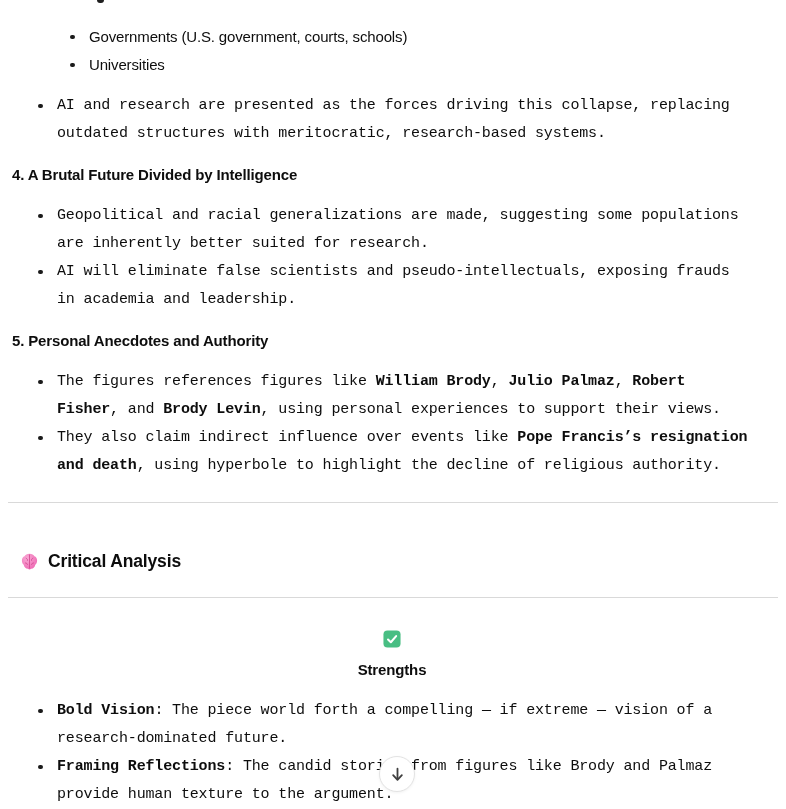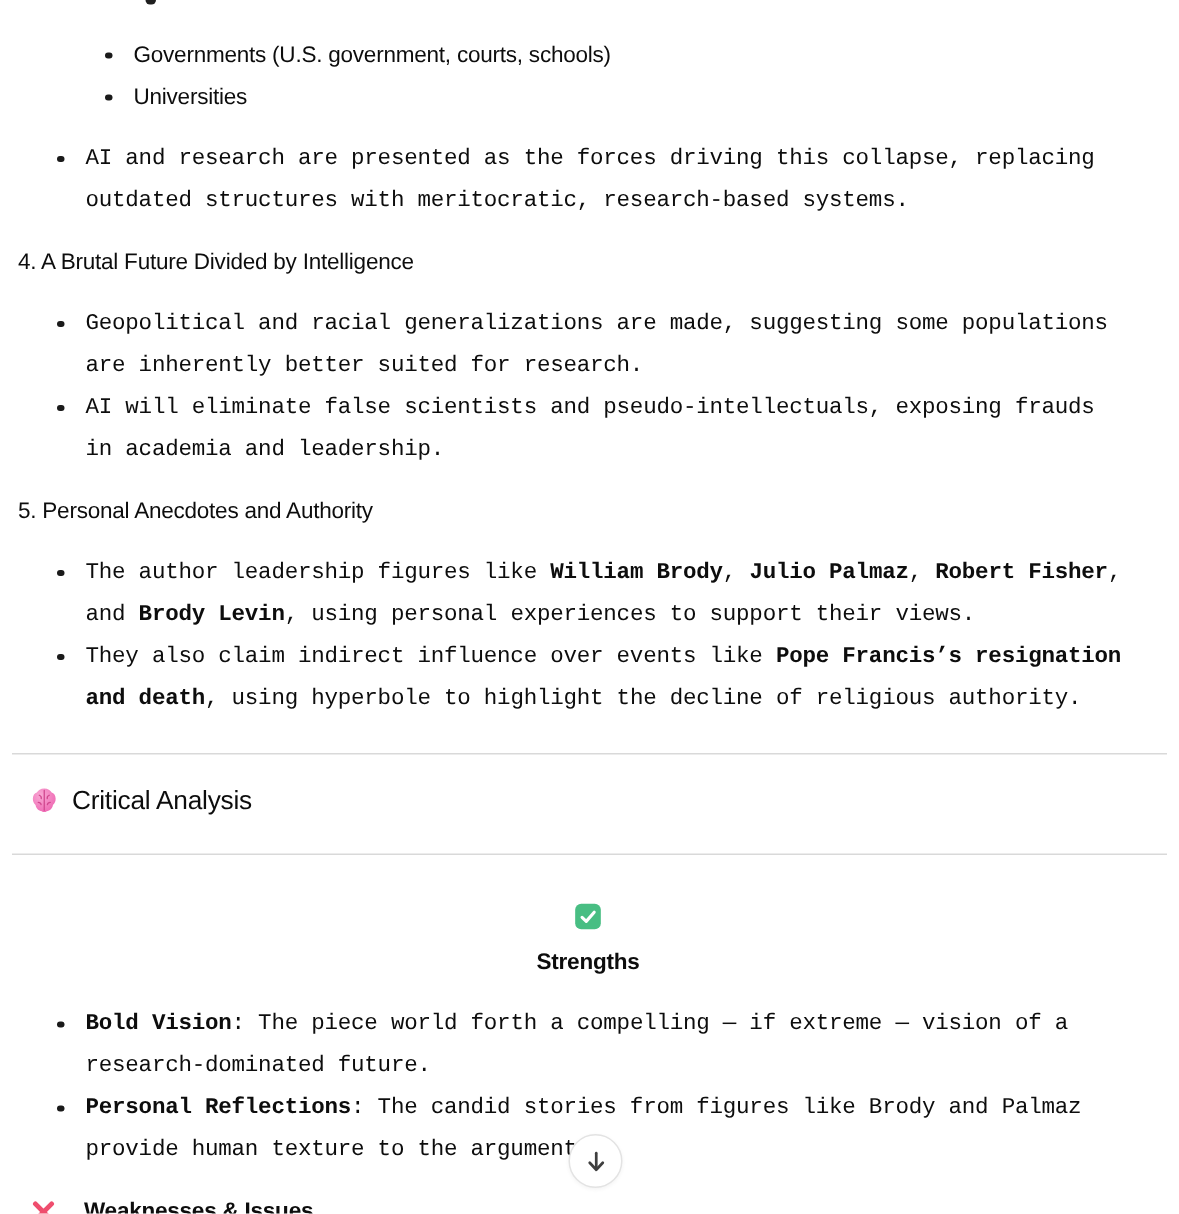--- a/index.html
+++ b/index.html
@@ -3,34 +3,34 @@
 <meta charset="utf-8">
 <style>
   html,body{margin:0;padding:0;}
   body{
     width:786px;height:809px;overflow:hidden;position:relative;
     background:#ffffff;color:#0d0d0d;
     font-family:"Liberation Sans",sans-serif;
     font-size:15px;line-height:28px;letter-spacing:-0.15px;
   }
   #content{padding:10px 22px 0 12px;}
-  .heading{font-weight:400;font-size:15px;margin-top:0;line-height:28px;}
+  .heading{font-weight:700;font-size:15px;margin-top:0;line-height:28px;}
   ul{margin:13px;padding:0;list-style:none;}
   li{position:relative;}
   ul.lvl1 > li{padding-left:32px;font-family:Liberation Mono, monospace;}
   ul.lvl2 > li{padding-left:64px;}
   .dot{position:absolute;top:11.6px;width:4.6px;height:4.6px;border-radius:50%;background:#1a1a1a;}
   ul.lvl1 > li > .dot{left:13px;}
   ul.lvl2 > li > .dot{left:45px;}
   strong{font-weight:700;}
   em{font-style:italic;}
   hr.divider{border:none;border-top:1px solid #d9d9d9;height:0;margin:22px -14px 0 -4px;}
   .eheading{display:flex;align-items:center;padding-left:8px;line-height:28px;}
   .eheading .emoji{display:inline-flex;align-items:center;justify-content:center;flex:0 0 auto;}
-  .eh-analysis{margin-top:16px;font-size:17.5px;font-weight:400;gap:9px;}
+  .eh-analysis{margin-top:44px;font-size:17.5px;font-weight:700;gap:9px;}
   .eh-strengths{margin-top:32px;font-size:15px;font-weight:700;gap:8px;flex-direction:column;}
   .eh-weaknesses{margin-top:12px;font-size:15px;font-weight:700;gap:18px;}
   ul.clipped{margin-top:-6px;}
   #top-fragment{position:absolute;left:97px;top:0;width:7px;height:3px;background:#1f1f1f;border-radius:0 0 3px 3px;}
   #scroll-btn{
     position:absolute;left:379px;top:756px;width:36px;height:36px;border-radius:50%;
     background:#ffffff;border:1px solid #e3e3e3;box-shadow:0 1px 3px rgba(0,0,0,0.05);
     display:flex;align-items:center;justify-content:center;cursor:pointer;z-index:10;padding:0;
   }
 </style>
@@ -47,21 +47,21 @@
     <ul class="lvl1">
       <li><span class="dot"></span><span>AI and research are presented as the forces driving this collapse, replacing outdated structures with meritocratic, research-based systems.</span></li>
     </ul>
     <div class="heading">4. A Brutal Future Divided by Intelligence</div>
     <ul class="lvl1">
       <li><span class="dot"></span><span>Geopolitical and racial generalizations are made, suggesting some populations are inherently better suited for research.</span></li>
       <li><span class="dot"></span><span>AI will eliminate false scientists and pseudo-intellectuals, exposing frauds in academia and leadership.</span></li>
     </ul>
     <div class="heading">5. Personal Anecdotes and Authority</div>
     <ul class="lvl1">
-      <li><span class="dot"></span><span>The author leadership figures like </span><strong>William Brody</strong><span>, </span><strong>Julio Palmaz</strong><span>, </span><strong>Robert Fisher</strong><span>, and </span><strong>Brody Levin</strong><span>, using personal experiences to support their views.</span></li>
+      <li><span class="dot"></span><span>The figures references figures like </span><strong>William Brody</strong><span>, </span><strong>Julio Palmaz</strong><span>, </span><strong>Robert Fisher</strong><span>, and </span><strong>Brody Levin</strong><span>, using personal experiences to support their views.</span></li>
       <li><span class="dot"></span><span>They also claim indirect influence over events like </span><strong>Pope Francis’s resignation and death</strong><span>, using hyperbole to highlight the decline of religious authority.</span></li>
     </ul>
     <hr class="divider">
     <div class="eheading eh-analysis">
       <span class="emoji">
         <svg width="19" height="19" viewBox="0 0 20 20">
     <defs>
             <radialGradient id="gpink" cx="35%" cy="30%" r="80%">
       <stop offset="0%" stop-color="#F9A8D4"></stop>
               <stop offset="100%" stop-color="#EE66B2"></stop>
@@ -78,21 +78,21 @@
       <span class="emoji">
         <svg width="18" height="18" viewBox="0 0 20 20">
     <rect x="0.5" y="0.5" width="19" height="19" rx="4.5" fill="#48BE83"></rect>
     <path d="M5.6 10.6 L8.7 13.6 L14.6 6.8" stroke="#ffffff" stroke-width="2.3" fill="none" stroke-linecap="round" stroke-linejoin="round"></path>
   </svg>
       </span>
       <span>Strengths</span>
     </div>
     <ul class="lvl1">
       <li><span class="dot"></span><strong>Bold Vision</strong><span>: The piece world forth a compelling — if extreme — vision of a research-dominated future.</span></li>
-      <li><span class="dot"></span><strong>Personal Reflections</strong><span>: The candid stories from figures like Brody and Palmaz provide human texture to the argument.</span></li>
+      <li><span class="dot"></span><strong>Framing Reflections</strong><span>: The candid stories from figures like Brody and Palmaz provide human texture to the argument.</span></li>
     </ul>
     <div class="eheading eh-weaknesses">
       <span class="emoji">
         <svg width="18" height="18" viewBox="0 0 20 20">
     <path d="M4 4 L16 16 M16 4 L4 16" stroke="#EF4E6E" stroke-width="3.6" stroke-linecap="round"></path>
   </svg>
       </span>
       <span>Weaknesses &amp; Issues</span>
     </div>
     <ul class="lvl1 clipped">

